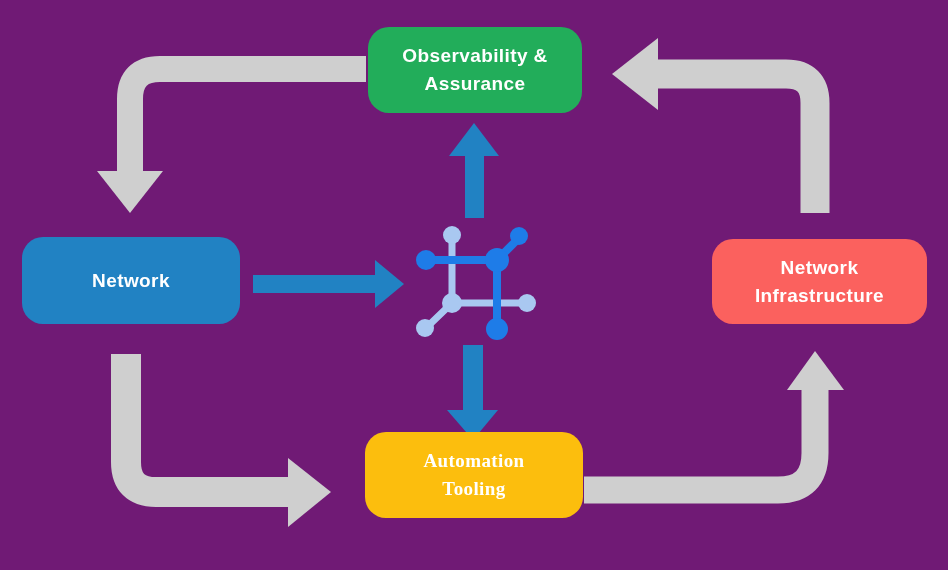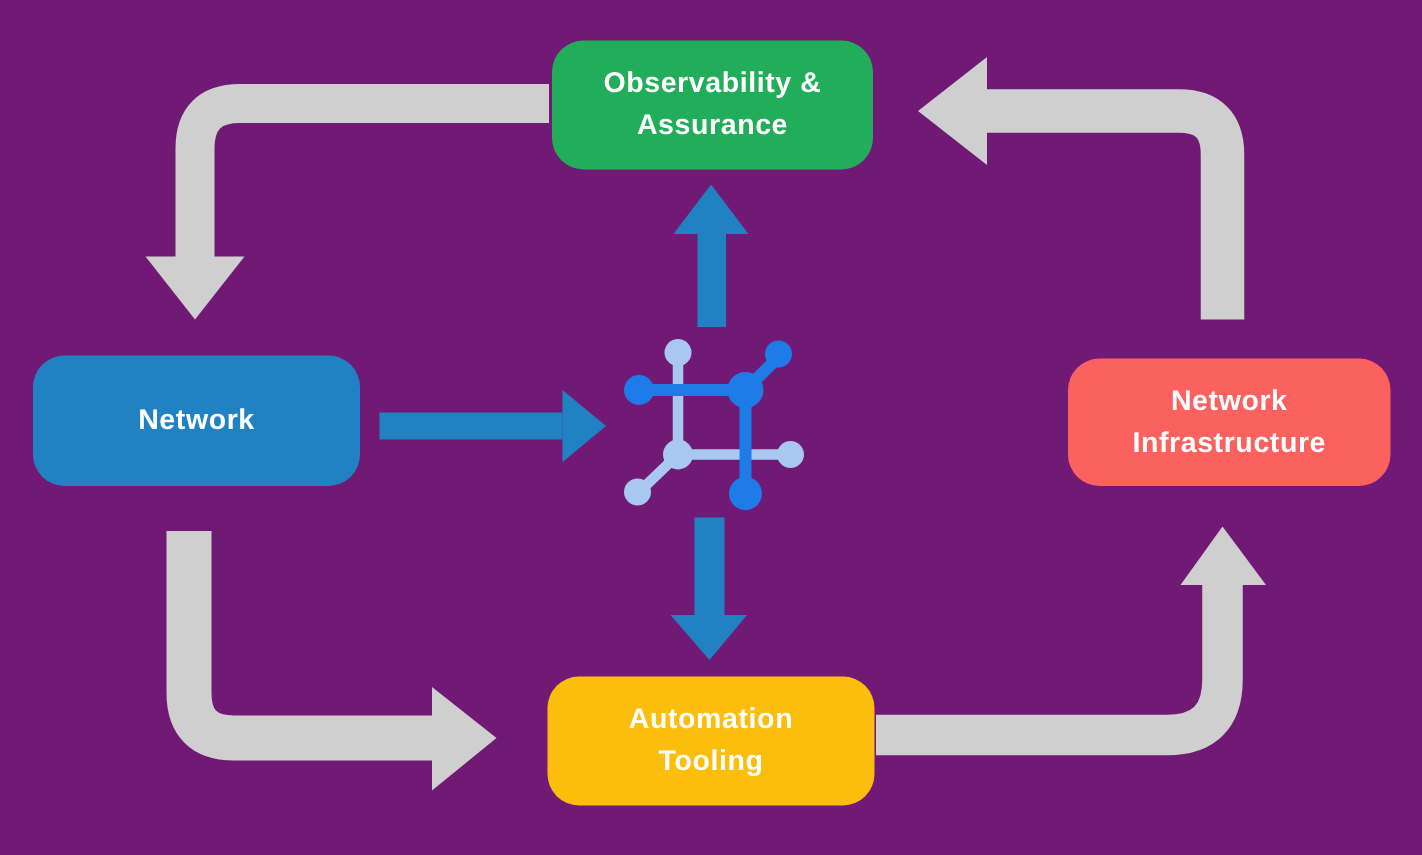--- a/index.html
+++ b/index.html
@@ -17,21 +17,21 @@
     color:#ffffff;
     display:flex;flex-direction:column;
     align-items:center;justify-content:center;
     text-align:center;
     font-size:19px;font-weight:600;letter-spacing:.4px;
     line-height:1.45;
   }
   .node-observability{left:368px;top:27px;width:214px;height:86px;background:#22AD5A;}
   .node-operations{left:22px;top:237px;width:218px;height:87px;background:#2182C3;}
   .node-infrastructure{left:712px;top:239px;width:215px;height:85px;background:#FB615E;}
-  .node-automation{left:365px;top:451px;width:218px;height:86px;background:#FCBE0D;}
+  .node-automation{left:365px;top:432px;width:218px;height:86px;background:#FCBE0D;font-family:Liberation Serif, serif;}
   .node span{display:block;}
 </style>
 </head>
 <body>
 
 <div class="stage">
 
   <svg class="arrow-layer" width="948" height="570" viewBox="0 0 948 570" xmlns="http://www.w3.org/2000/svg">
 
     <g>

